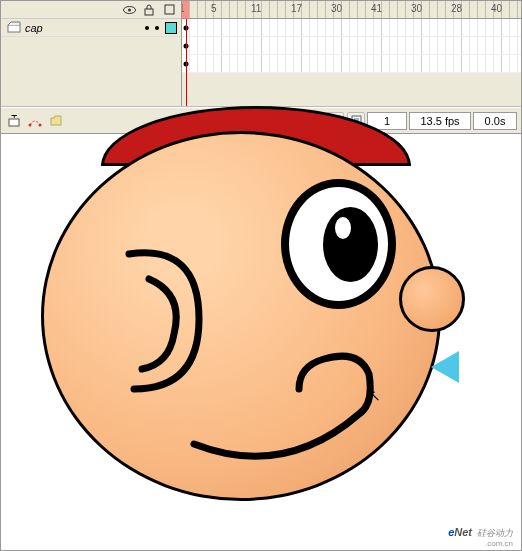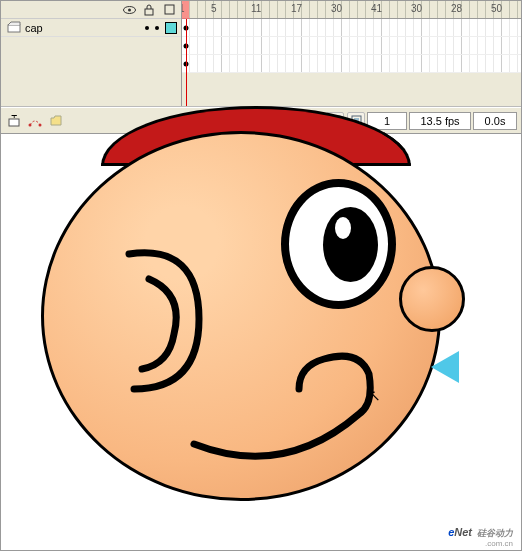--- a/index.html
+++ b/index.html
@@ -5,21 +5,21 @@
 * { box-sizing: border-box; margin: 0; padding: 0; font-family: Arial, sans-serif; font-size: 11px; }
 body { width: 522px; height: 551px; background: #fff; position: relative; overflow: hidden; border: 1px solid #999; }
 .timeline-panel { background: #ece9d8; border-bottom: 1px solid #999; }
 .timeline-top { display: flex; height: 106px; border-bottom: 1px solid #bbb; }
 .layer-section { width: 181px; border-right: 1px solid #999; }
 .layer-header { height: 18px; border-bottom: 1px solid #ccc; display: flex; justify-content: flex-end; align-items: center; padding-right: 5px; gap: 6px; background: #ece9d8; }
 .layer-header .hi { width: 14px; height: 14px; display: inline-flex; align-items: center; justify-content: center; }
 .layer-row { height: 18px; display: flex; align-items: center; padding-left: 6px; border-bottom: 1px solid #ddd; }
 .layer-row.active { background: #d1d1d1; }
 .layer-icon { width: 14px; height: 14px; margin-right: 4px; }
-.layer-name { flex: 1; }
+.layer-name { flex: 1; font-style: italic; }
 .layer-dots { display: flex; align-items: center; gap: 6px; padding-right: 4px; }
 .dot { width: 4px; height: 4px; background: #000; border-radius: 50%; }
 .pencil { width: 14px; height: 14px; }
 .swatch { width: 12px; height: 12px; border: 1px solid #000; }
 .frames-section { flex: 1; background: #fff; position: relative; overflow: hidden; }
 .ruler { height: 18px; background: #ece9d8; border-bottom: 1px solid #999; display: flex; position: relative; }
 .ruler .playhead-top { position: absolute; left: 0; top: 0; width: 8px; height: 18px; background: #ff6b6b; opacity: 0.7; }
 .ruler .tick { width: 8px; height: 100%; border-right: 1px solid #c0c0b0; display: inline-block; position: relative; }
 .ruler .tlabel { position: absolute; top: 2px; left: -3px; font-size: 10px; color: #555; }
 .frame-rows { height: 88px; }
@@ -143,21 +143,21 @@
           <span class="tick"></span>
           <span class="tick"></span>
           <span class="tick">
             <span class="tlabel">28</span>
           </span>
           <span class="tick"></span>
           <span class="tick"></span>
           <span class="tick"></span>
           <span class="tick"></span>
           <span class="tick">
-            <span class="tlabel">50</span>
+            <span class="tlabel">40</span>
           </span>
           <span class="tick"></span>
           <span class="tick"></span>
         </div>
       <div class="frame-rows" id="frame-rows">
           <div class="frame-row">
             <span class="frame-cell kf"></span>
             <span class="frame-cell"></span>
             <span class="frame-cell"></span>
             <span class="frame-cell"></span>
@@ -374,16 +374,16 @@
           <div class="eye-hl"></div>
         </div>
       </div>
     </div>
     <div class="nose"></div>
     <div class="whistle"></div>
     <span class="cursor">↖</span>
   </div>
   <div class="watermark">
     <span class="e">e</span><span class="net">Net</span>
-    <span style="font-size:9px;color:#888;font-weight:bold">硅谷动力</span>
+    <span style="font-size:9px;color:#888;font-weight:normal">硅谷动力</span>
     <span class="cn">.com.cn</span>
   </div>
 </div>
 
 </body></html>

